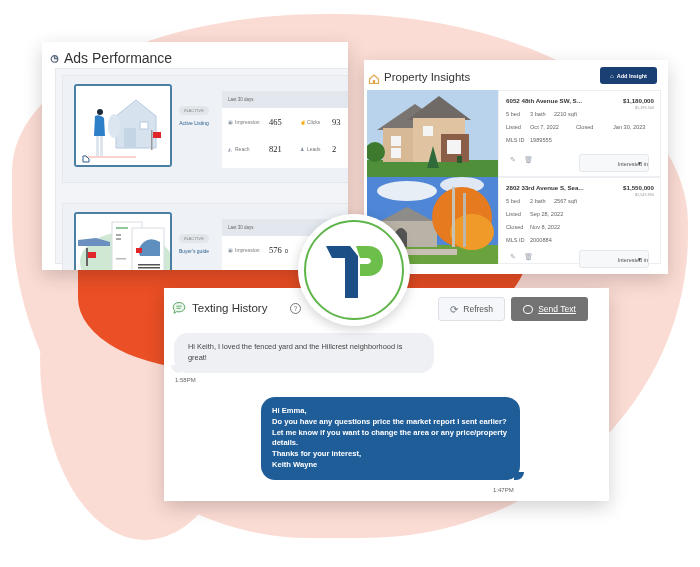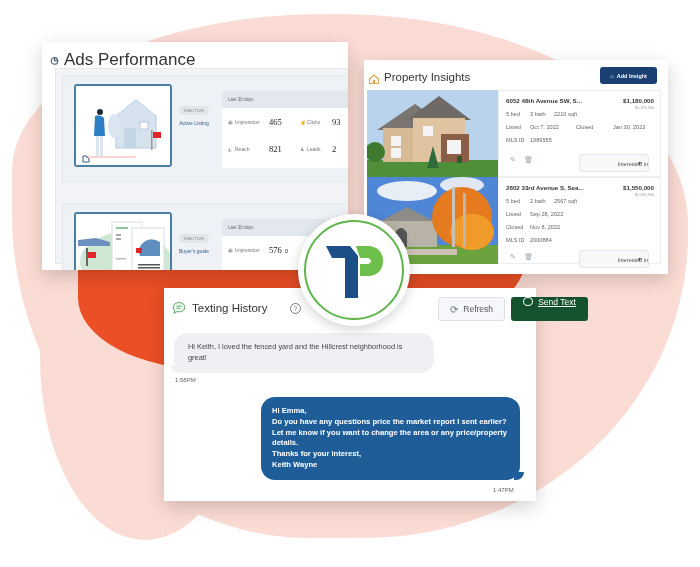--- a/index.html
+++ b/index.html
@@ -22,21 +22,21 @@
     border-radius: 0 0 60% 30% / 0 0 100% 60%;
   }
 
   .card {
     position: absolute; background: #fff;
     box-shadow: 0 6px 18px rgba(0,0,0,0.18);
   }
 
   
   .ads { left: 42px; top: 42px; width: 306px; height: 228px; overflow: hidden; }
-  .ads-header { display: flex; align-items: center; padding: 8px 8px 6px 8px; font-size: 17px; color: #333; }
+  .ads-header { display: flex; align-items: center; padding: 8px 8px 6px 8px; font-size: 14px; color: #333; }
   .ads-header .ic { width: 9px; height: 9px; margin-right: 5px; color: #5a6b7d; font-size: 9px; line-height: 9px; }
   .ads-body { position: absolute; left: 13px; top: 26px; right: 0; bottom: 6px; background: #f2f4f7; padding: 6px 0 0 0; border: 1px solid #e5e8ed; border-right: none; }
   .ad-row { position: relative; height: 108px; margin: 0 0 20px 6px; background: #eef1f5; border: 1px solid #e4e7ec; border-right:none; }
   .ad-thumb { position: absolute; left: 11px; top: 8px; width: 98px; height: 83px; background: #fff; border: 2px solid #4b7ea3; border-radius: 3px; overflow: hidden; }
   .ad-status { position: absolute; left: 116px; top: 30px; font-size: 4px; color: #888; background: #e2e5ea; border-radius: 6px; padding: 2px 5px; letter-spacing: 0.2px; }
   .ad-name { position: absolute; left: 110px; top: 44px; width: 42px; text-align: center; font-size: 5px; color: #2b5f8f; }
   .ad-stats { position: absolute; left: 159px; top: 15px; right: 0; height: 77px; background: #fff; }
   .ad-stats .hd { height: 17px; background: #e3e8ef; font-size: 4.5px; color: #666; padding: 6px 0 0 6px; }
   .stat { position: absolute; font-size: 5px; color: #777; }
   .stat .sicon { display: inline-block; width: 5px; margin-right: 2px; color: #8a95a3; }
@@ -54,27 +54,27 @@
   .prop-info { position: absolute; left: 131px; top: 0; width: 163px; height: 87px; background: #fff; border: 1px solid #eceef1; }
   .addr { position: absolute; left: 7px; top: 6px; font-size: 6.2px; font-weight: bold; color: #333; }
   .price { position: absolute; right: 6px; top: 6px; font-size: 6.2px; font-weight: bold; color: #333; }
   .orig { position: absolute; right: 6px; top: 15px; font-size: 3.8px; color: #999; }
   .ln { position: absolute; font-size: 5.6px; color: #666; }
   .act-icon { position: absolute; font-size: 7px; color: #9aa3ad; }
   .interest { position: absolute; left: 80px; width: 70px; height: 18px; border: 1px solid #e4e7eb; border-radius: 3px; background: #f7f8fa; font-size: 5.5px; color: #555; padding: 6px 0 0 8px; }
   .interest .caret { position: absolute; right: 6px; top: 5px; font-size: 5px; color: #333; }
 
   
-  .texting { left: 164px; top: 288px; width: 372px; height: 213px; }
+  .texting { left: 164px; top: 288px; width: 445px; height: 213px; }
   .tx-icon { position: absolute; left: 8px; top: 13px; width: 14px; height: 14px; }
   .tx-title { position: absolute; left: 28px; top: 14px; font-size: 11.5px; color: #333; }
   .tx-help { position: absolute; left: 126px; top: 15px; width: 11px; height: 11px; border: 1px solid #777; border-radius: 50%; font-size: 7px; color: #777; text-align: center; line-height: 10px; }
   .btn-refresh { position: absolute; left: 274px; top: 9px; width: 67px; height: 24px; border: 1px solid #dde1e6; background: #f5f7fa; border-radius: 3px; font-size: 8.5px; color: #555; display: flex; align-items: center; justify-content: center; }
   .btn-refresh .ri { margin-right: 5px; font-size: 10px; color: #6a737d; }
-  .btn-send { position: absolute; left: 347px; top: 9px; width: 77px; height: 24px; background: #14532d; border-radius: 3px; font-size: 8.5px; color: #fff; display: flex; align-items: flex-start; justify-content: center; text-decoration: underline; }
+  .btn-send { position: absolute; left: 347px; top: 9px; width: 77px; height: 24px; background: #737373; border-radius: 3px; font-size: 8.5px; color: #fff; display: flex; align-items: center; justify-content: center; text-decoration: underline; }
   .btn-send .si { margin-right: 5px; width: 10px; height: 9px; border: 1.2px solid #fff; border-radius: 50%; display: inline-block; }
   .msg-in { position: absolute; left: 10px; top: 45px; width: 260px; height: 40px; background: #eef0f4; border-radius: 14px; padding: 8px 14px; font-size: 7.4px; line-height: 11px; color: #444; }
   .msg-in:after { content:""; position:absolute; left:-3px; bottom:0; width:10px; height:8px; background:#eef0f4; border-radius: 0 0 0 8px; }
   .time-in { position: absolute; left: 11px; top: 89px; font-size: 6px; color: #666; }
   .msg-out { position: absolute; left: 97px; top: 109px; width: 259px; height: 83px; background: #1f5d99; border-radius: 14px; padding: 9px 11px; font-size: 7.6px; line-height: 10.8px; color: #fff; font-weight: bold; white-space: pre-line; }
   .msg-out:after { content:""; position:absolute; right:-4px; bottom:0; width:10px; height:8px; background:#1f5d99; border-radius: 0 0 8px 0; }
   .time-out { position: absolute; left: 329px; top: 199px; font-size: 6px; color: #666; }
 
   
   .logo { position: absolute; left: 298px; top: 214px; width: 112px; height: 112px; background: #fff; border-radius: 50%; box-shadow: 0 3px 12px rgba(0,0,0,0.18); }

